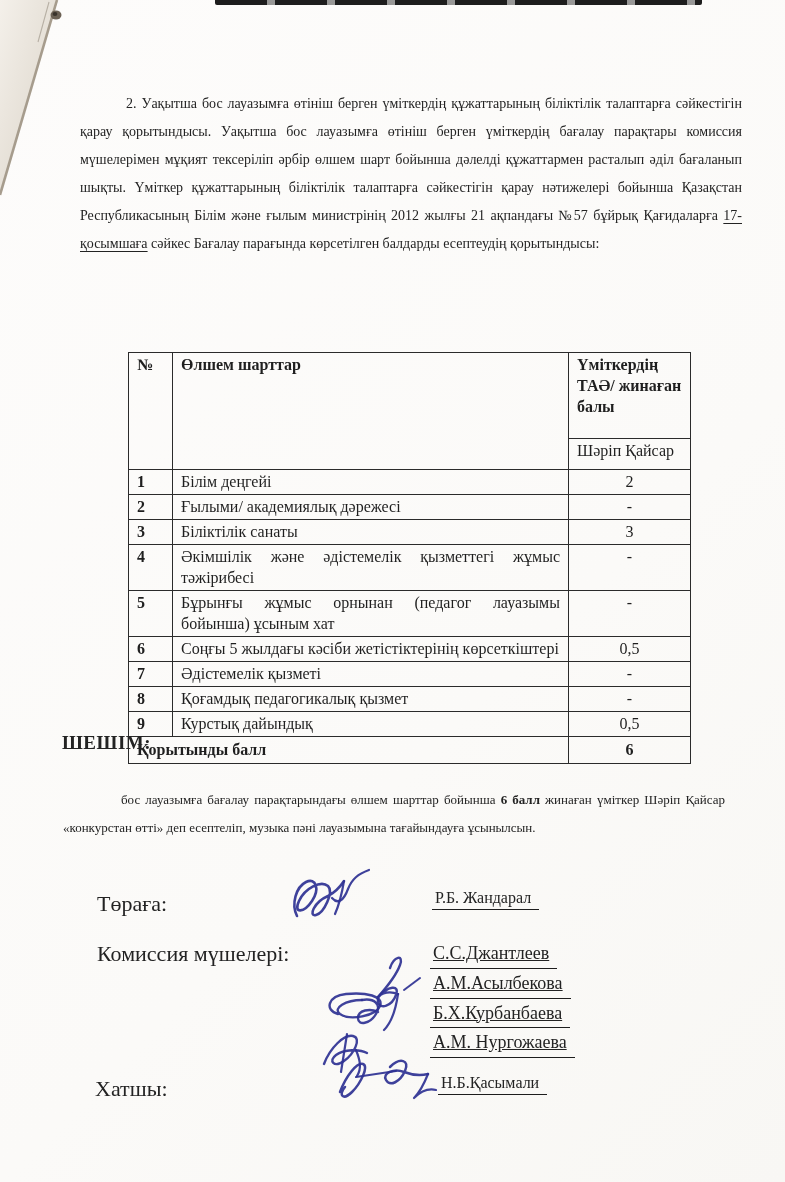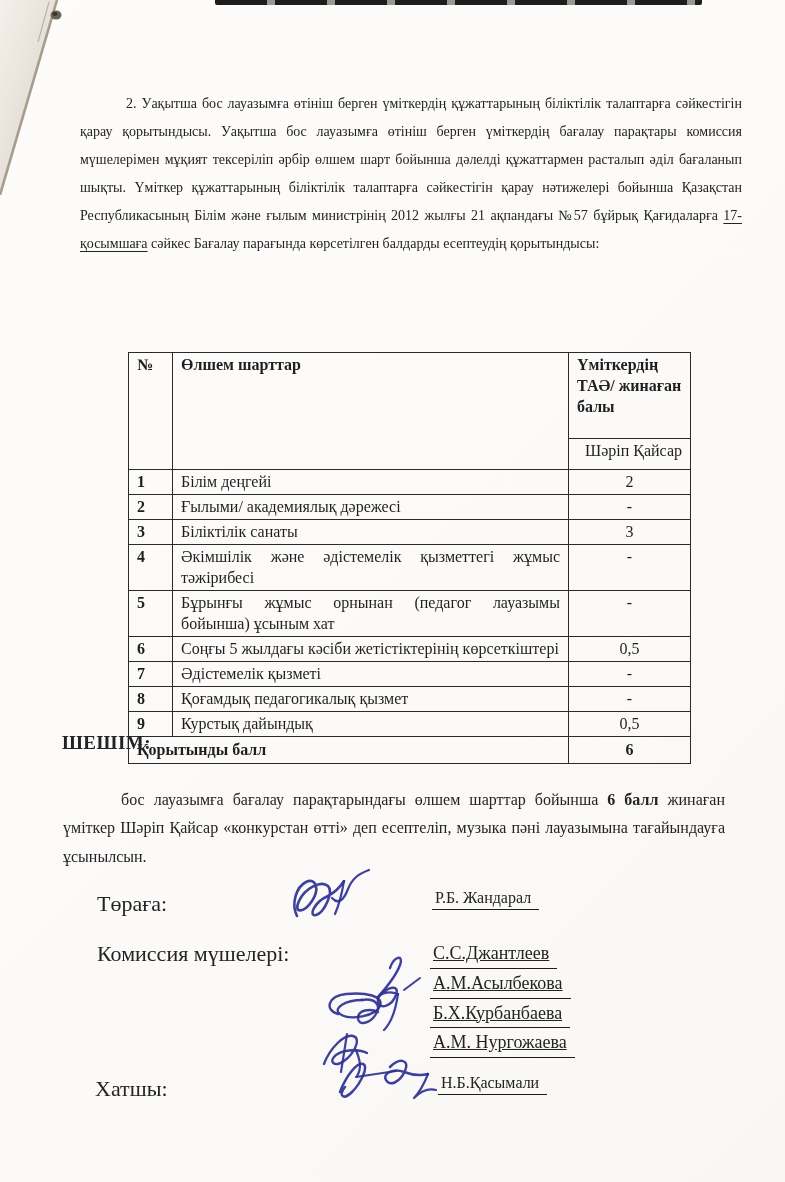--- a/index.html
+++ b/index.html
@@ -42,30 +42,30 @@
     overflow:hidden;
   }
   .tbl .b{font-weight:bold;}
   .col-num{width:44px;}
   .col-crit{width:396px;}
   .col-score{width:122px;}
   .cell-num{padding-left:9px;}
   .cell-crit{text-align:justify;}
   .cell-score{text-align:center;}
   .hdr-cand{height:82px;padding-left:6px;padding-right:4px;margin-top:22px;}
-  .hdr-name{height:27px;padding-left:6px;text-align:right;}
+  .hdr-name{height:27px;padding-left:6px;}
   .frow td{padding-top:2px;padding-bottom:3px;padding-left:8px;}
   
   .decision-h{
     position:absolute;left:62px;top:732px;
     font-size:19px;font-weight:bold;letter-spacing:.5px;
   }
   .decision-p{
     position:absolute;left:63px;top:778px;width:662px;
-    font-size:16px;line-height:28.4px;
+    font-size:13px;line-height:28.4px;
     text-align:justify;text-indent:58px;margin-top:8px;
   }
   .decision-p .b{font-weight:bold;}
   
   .sig-label{position:absolute;font-size:22px;}
   .sig-name{
     position:absolute;font-size:16px;
     border-bottom:1.6px solid #1d1d1d;
     padding:0 8px 2px 3px;
   }

